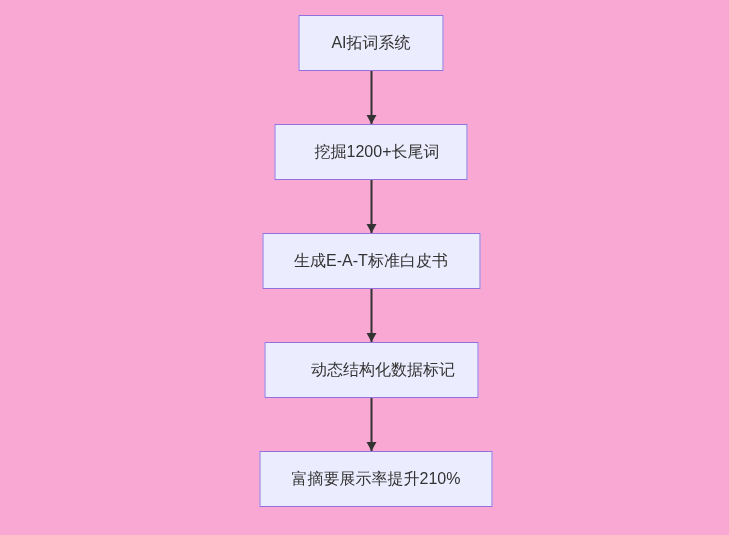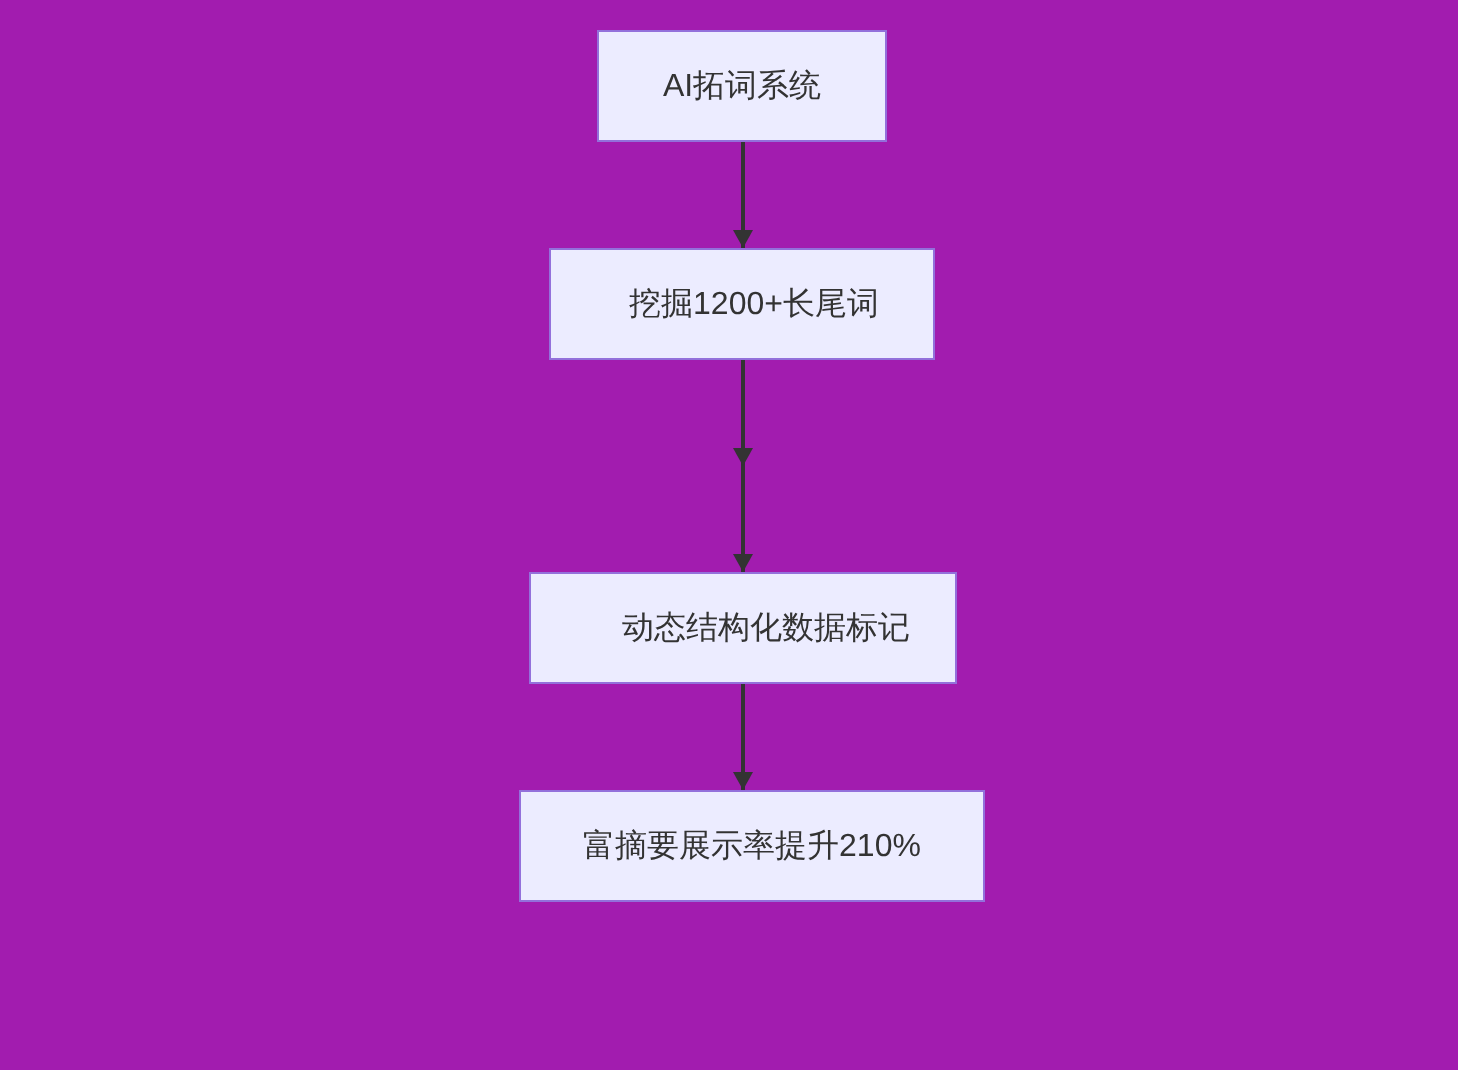--- a/index.html
+++ b/index.html
@@ -6,21 +6,21 @@
     margin: 0;
     padding: 0;
   }
   body {
     font-family: "Liberation Sans", "DejaVu Sans", sans-serif;
   }
   .canvas {
     position: relative;
     width: 729px;
     height: 535px;
-    background: #a21caf;
+    background: #f9a8d4;
     overflow: hidden;
   }
   .flow {
     position: absolute;
     left: 371px;
     top: 15px;
     transform: translateX(-50%);
     display: flex;
     flex-direction: column;
     align-items: center;
@@ -75,20 +75,23 @@
     </div>
 
     <div class="node node-2">
       <span>挖掘1200+长尾词</span>
     </div>
 
     <div class="arrow">
       <span class="head"></span>
     </div>
 
+    <div class="node node-3">
+      <span>生成E-A-T标准白皮书</span>
+    </div>
 
     <div class="arrow">
       <span class="head"></span>
     </div>
 
     <div class="node node-4">
       <span>动态结构化数据标记</span>
     </div>
 
     <div class="arrow">

